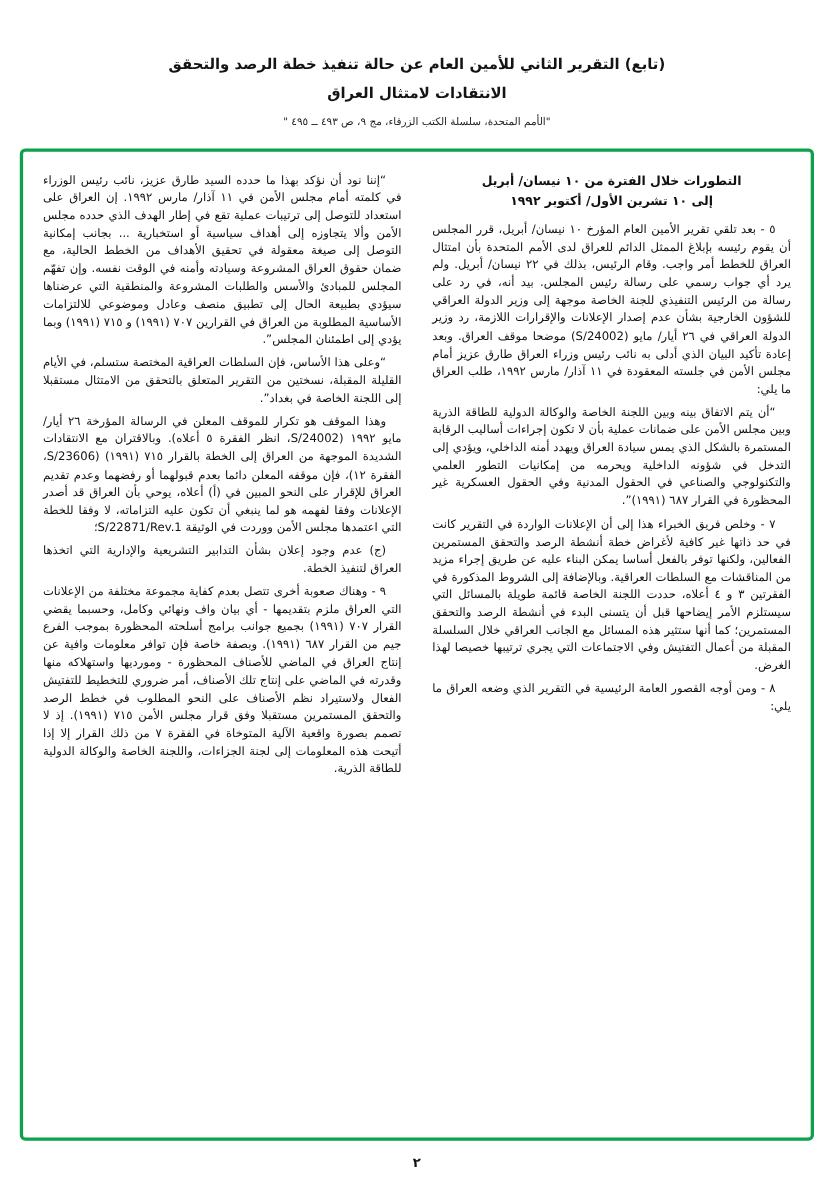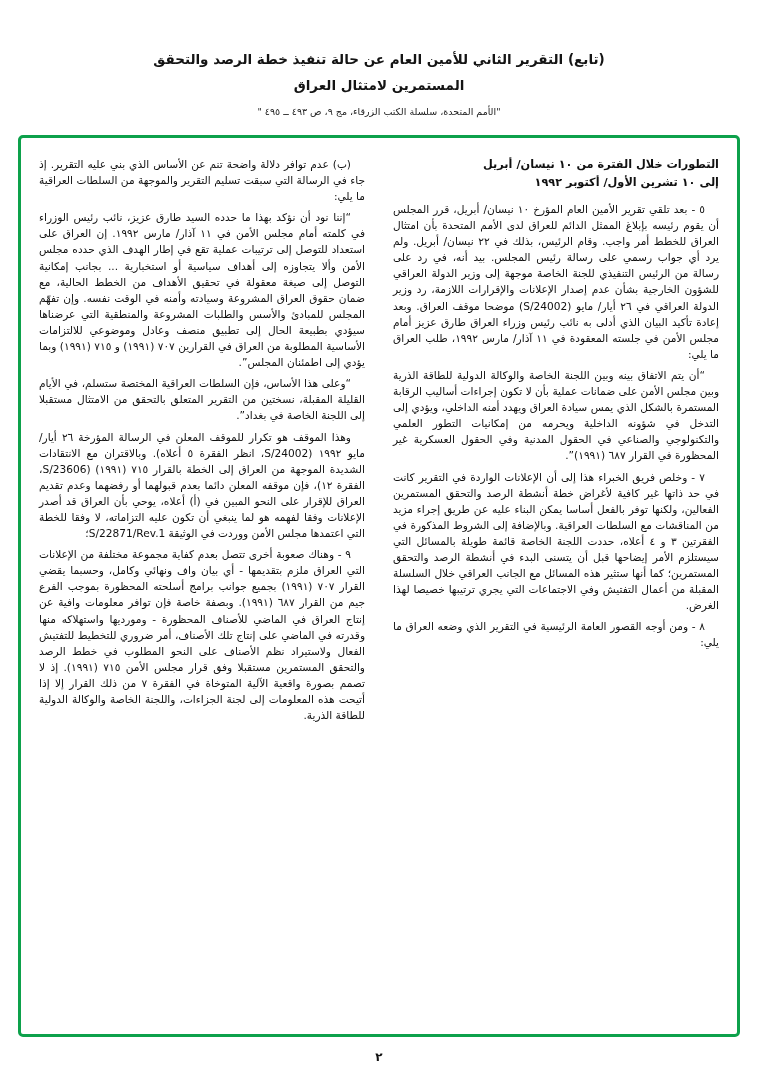--- a/index.html
+++ b/index.html
@@ -59,21 +59,21 @@
     line-height: 16.1px;
     color: #111;
   }
   .col p {
     margin-bottom: 5px;
     text-indent: 14px;
   }
   .col p.doc-quote { text-indent: 14px; }
   .col-heading {
     font-weight: bold;
-    text-align: right;
+    text-align: center;
     font-size: 11.3px;
     line-height: 18px;
     margin-bottom: 9px;
     text-indent: 0;
   }
   .doc-footer {
     text-align: center;
     margin-top: 9px;
   }
   .page-number {
@@ -82,43 +82,43 @@
     color: #111;
   }
 </style>
 </head>
 <body>
 
 <div class="page">
 
   <header class="doc-header">
     <div class="doc-title">(تابع) التقرير الثاني للأمين العام عن حالة تنفيذ خطة الرصد والتحقق</div>
-    <div class="doc-title">المستمرين لامتثال العراق</div>
+    <div class="doc-title">الانتقادات لامتثال العراق</div>
     <div class="doc-source">"الأمم المتحدة، سلسلة الكتب الزرقاء، مج ٩، ص ٤٩٣ ــ ٤٩٥ "</div>
   </header>
 
   <div class="green-box">
     <div class="columns">
 
       <div class="col">
         <div class="col-heading">
           <span>التطورات خلال الفترة من ١٠ نيسان/ أبريل</span><br>
           <span>إلى ١٠ تشرين الأول/ أكتوبر ١٩٩٢</span>
         </div>
         <p>٥ -  بعد تلقي تقرير الأمين العام المؤرخ ١٠ نيسان/ أبريل، قرر المجلس أن يقوم رئيسه بإبلاغ الممثل الدائم للعراق لدى الأمم المتحدة بأن امتثال العراق للخطط أمر واجب. وقام الرئيس، بذلك في ٢٢ نيسان/ أبريل. ولم يرد أي جواب رسمي على رسالة رئيس المجلس. بيد أنه، في رد على رسالة من الرئيس التنفيذي للجنة الخاصة موجهة إلى وزير الدولة العراقي للشؤون الخارجية بشأن عدم إصدار الإعلانات والإقرارات اللازمة، رد وزير الدولة العراقي في ٢٦ أيار/ مايو (S/24002) موضحا موقف العراق. وبعد إعادة تأكيد البيان الذي أدلى به نائب رئيس وزراء العراق طارق عزيز أمام مجلس الأمن في جلسته المعقودة في ١١ آذار/ مارس ١٩٩٢، طلب العراق ما يلي:</p>
         <p class="doc-quote">“أن يتم الاتفاق بينه وبين اللجنة الخاصة والوكالة الدولية للطاقة الذرية وبين مجلس الأمن على ضمانات عملية بأن لا تكون إجراءات أساليب الرقابة المستمرة بالشكل الذي يمس سيادة العراق ويهدد أمنه الداخلي، ويؤدي إلى التدخل في شؤونه الداخلية ويحرمه من إمكانيات التطور العلمي والتكنولوجي والصناعي في الحقول المدنية وفي الحقول العسكرية غير المحظورة في القرار ٦٨٧ (١٩٩١)”.</p>
         <p>٧ -  وخلص فريق الخبراء هذا إلى أن الإعلانات الواردة في التقرير كانت في حد ذاتها غير كافية لأغراض خطة أنشطة الرصد والتحقق المستمرين الفعالين، ولكنها توفر بالفعل أساسا يمكن البناء عليه عن طريق إجراء مزيد من المناقشات مع السلطات العراقية. وبالإضافة إلى الشروط المذكورة في الفقرتين ٣ و ٤ أعلاه، حددت اللجنة الخاصة قائمة طويلة بالمسائل التي سيستلزم الأمر إيضاحها قبل أن يتسنى البدء في أنشطة الرصد والتحقق المستمرين؛ كما أنها ستثير هذه المسائل مع الجانب العراقي خلال السلسلة المقبلة من أعمال التفتيش وفي الاجتماعات التي يجري ترتيبها خصيصا لهذا الغرض.</p>
         <p>٨ -  ومن أوجه القصور العامة الرئيسية في التقرير الذي وضعه العراق ما يلي:</p>
       </div>
 
       <div class="col">
-        <p>(ب)  عدم توافر دلالة واضحة تنم عن الأساس الذي بني عليه التقرير. إذ جاء في الرسالة التي سبقت تسليم التقرير والموجهة من السلطات العراقية ما يلي:</p>
         <p class="doc-quote">“إننا نود أن نؤكد بهذا ما حدده السيد طارق عزيز، نائب رئيس الوزراء في كلمته أمام مجلس الأمن في ١١ آذار/ مارس ١٩٩٢. إن العراق على استعداد للتوصل إلى ترتيبات عملية تقع في إطار الهدف الذي حدده مجلس الأمن وألا يتجاوزه إلى أهداف سياسية أو استخبارية ... بجانب إمكانية التوصل إلى صيغة معقولة في تحقيق الأهداف من الخطط الحالية، مع ضمان حقوق العراق المشروعة وسيادته وأمنه في الوقت نفسه. وإن تفهّم المجلس للمبادئ والأسس والطلبات المشروعة والمنطقية التي عرضناها سيؤدي بطبيعة الحال إلى تطبيق منصف وعادل وموضوعي للالتزامات الأساسية المطلوبة من العراق في القرارين ٧٠٧ (١٩٩١) و ٧١٥ (١٩٩١) وبما يؤدي إلى اطمئنان المجلس”.</p>
         <p class="doc-quote">“وعلى هذا الأساس، فإن السلطات العراقية المختصة ستسلم، في الأيام القليلة المقبلة، نسختين من التقرير المتعلق بالتحقق من الامتثال مستقبلا إلى اللجنة الخاصة في بغداد”.</p>
         <p>وهذا الموقف هو تكرار للموقف المعلن في الرسالة المؤرخة ٢٦ أيار/ مايو ١٩٩٢ (S/24002، انظر الفقرة ٥ أعلاه). وبالاقتران مع الانتقادات الشديدة الموجهة من العراق إلى الخطة بالقرار ٧١٥ (١٩٩١) (S/23606، الفقرة ١٢)، فإن موقفه المعلن دائما بعدم قبولهما أو رفضهما وعدم تقديم العراق للإقرار على النحو المبين في (أ) أعلاه، يوحي بأن العراق قد أصدر الإعلانات وفقا لفهمه هو لما ينبغي أن تكون عليه التزاماته، لا وفقا للخطة التي اعتمدها مجلس الأمن ووردت في الوثيقة S/22871/Rev.1؛</p>
+        <p>(ج)  عدم وجود إعلان بشأن التدابير التشريعية والإدارية التي اتخذها العراق لتنفيذ الخطة.</p>
         <p>٩ -  وهناك صعوبة أخرى تتصل بعدم كفاية مجموعة مختلفة من الإعلانات التي العراق ملزم بتقديمها - أي بيان واف ونهائي وكامل، وحسبما يقضي القرار ٧٠٧ (١٩٩١) بجميع جوانب برامج أسلحته المحظورة بموجب الفرع جيم من القرار ٦٨٧ (١٩٩١). وبصفة خاصة فإن توافر معلومات وافية عن إنتاج العراق في الماضي للأصناف المحظورة - ومورديها واستهلاكه منها وقدرته في الماضي على إنتاج تلك الأصناف، أمر ضروري للتخطيط للتفتيش الفعال ولاستيراد نظم الأصناف على النحو المطلوب في خطط الرصد والتحقق المستمرين مستقبلا وفق قرار مجلس الأمن ٧١٥ (١٩٩١). إذ لا تصمم بصورة واقعية الآلية المتوخاة في الفقرة ٧ من ذلك القرار إلا إذا أتيحت هذه المعلومات إلى لجنة الجزاءات، واللجنة الخاصة والوكالة الدولية للطاقة الذرية.</p>
       </div>
 
     </div>
   </div>
 
   <footer class="doc-footer">
     <span class="page-number">٢</span>
   </footer>
 

